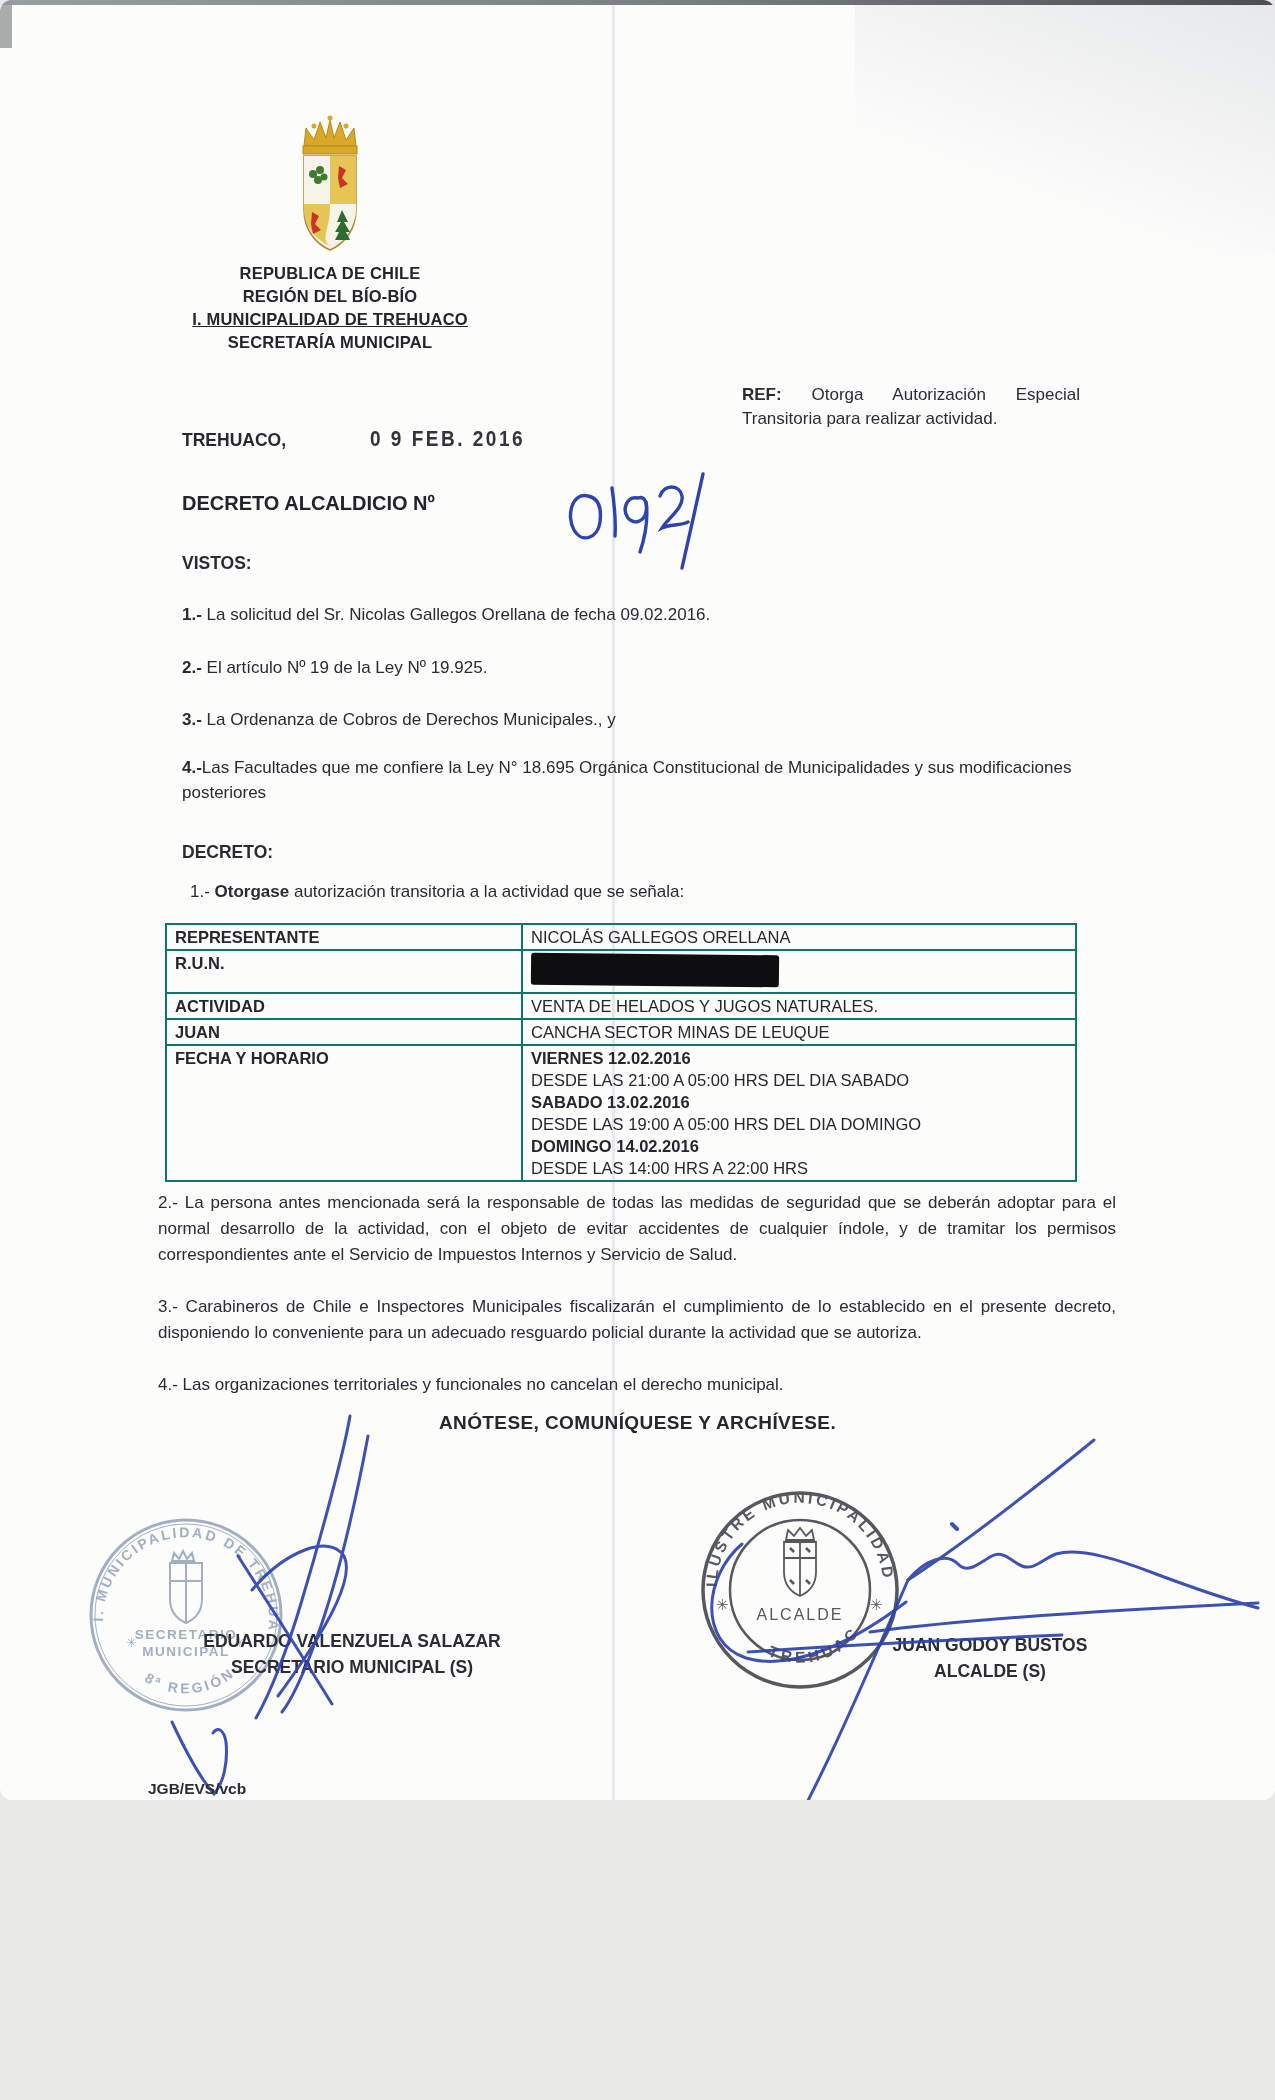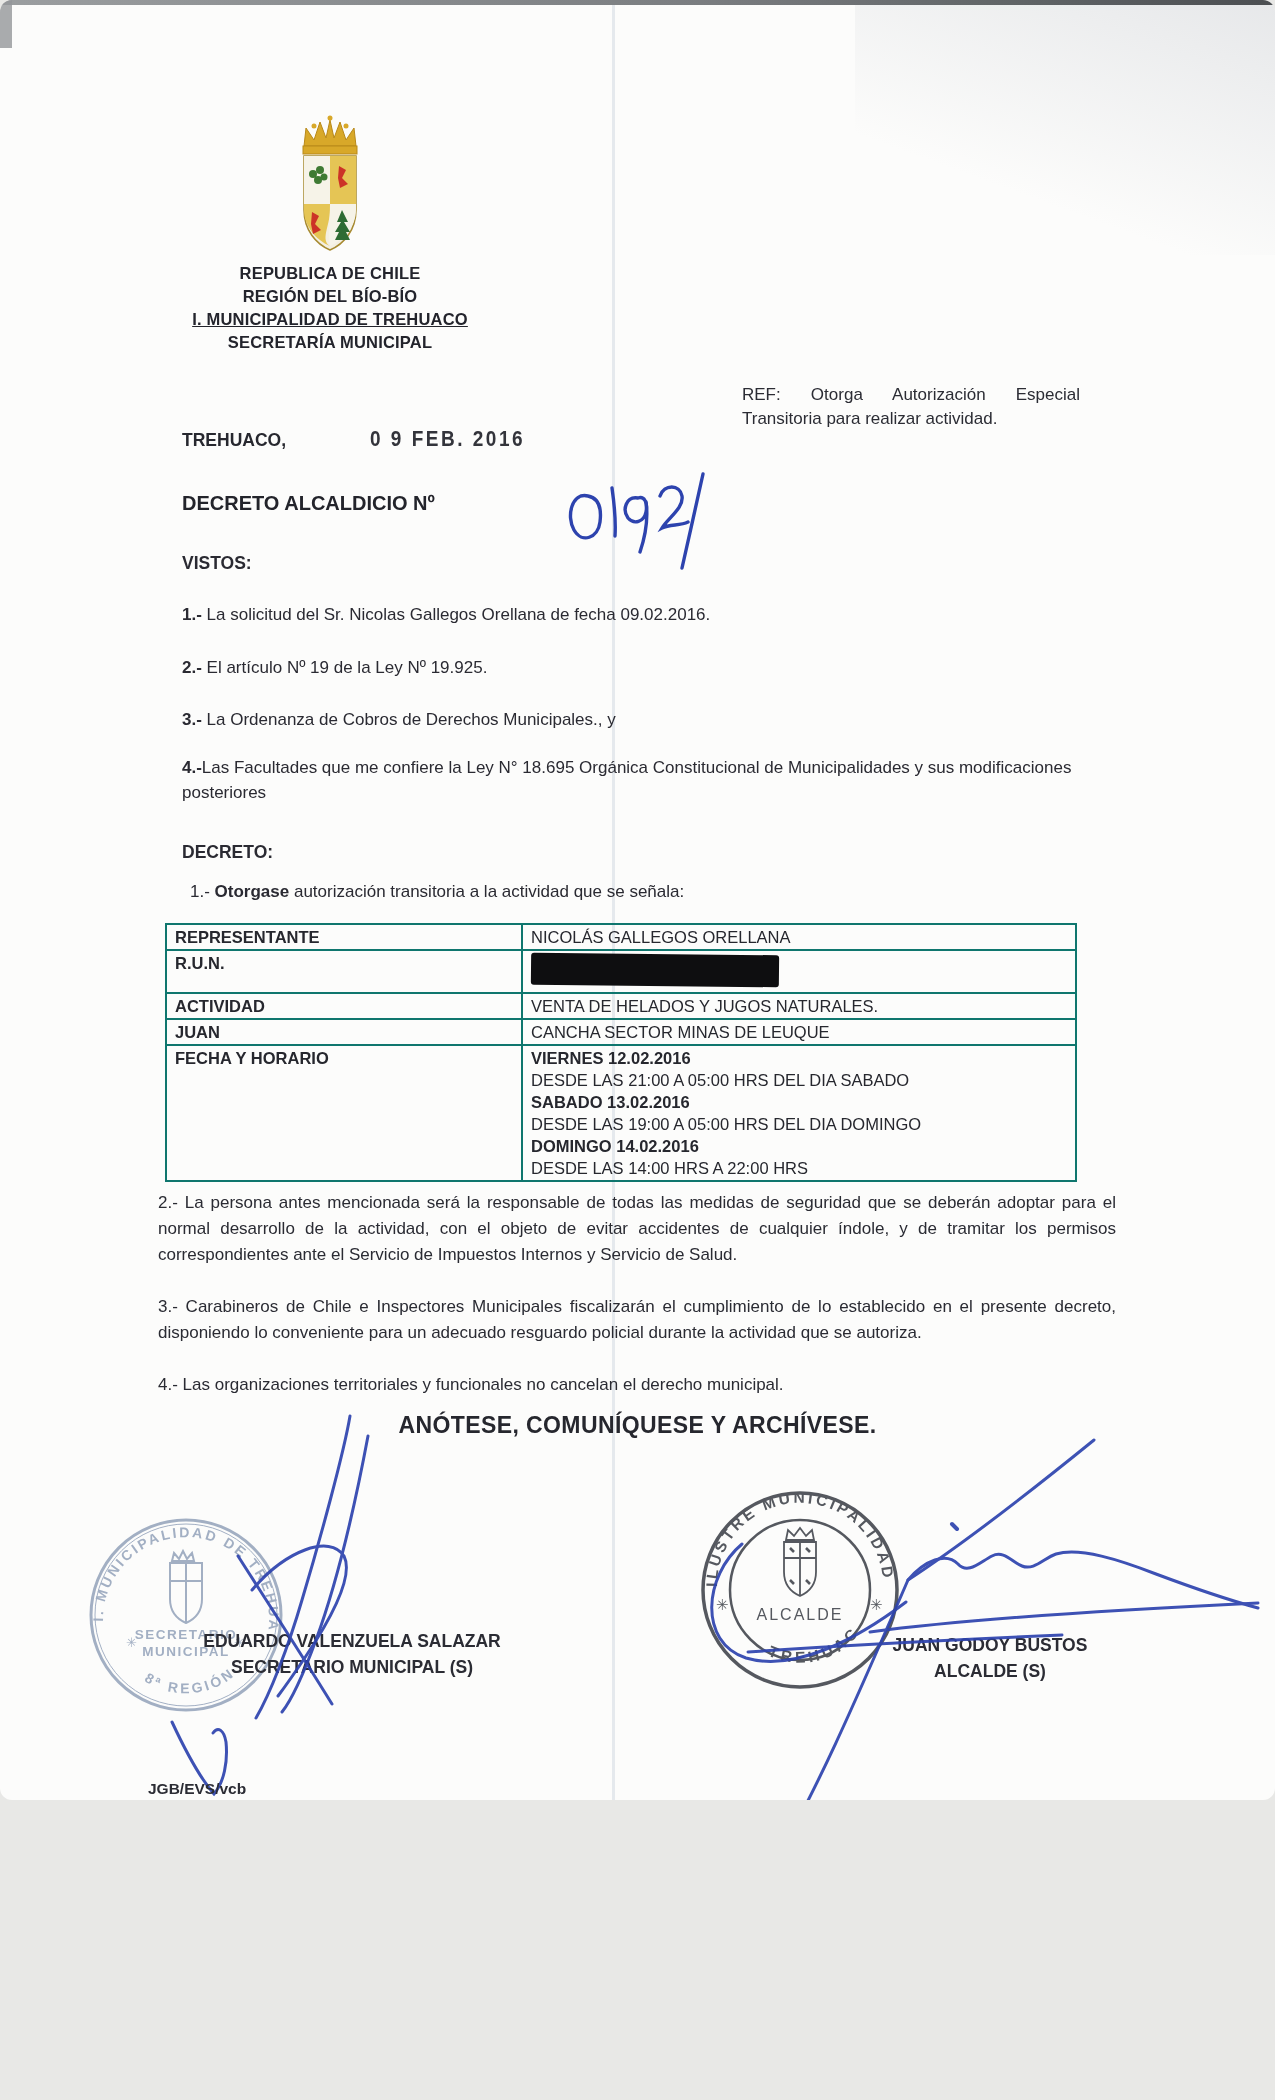--- a/index.html
+++ b/index.html
@@ -19,21 +19,21 @@
   .scan-bottom-band{left:0;top:1952px;width:1275px;height:38px;background:#b6bdc3;
     border-top:2px solid #cdd2d6;transform:rotate(-0.25deg);}
   .scan-below{left:0;top:1990px;width:1275px;height:110px;background:#f7f7f6;}
 
   
   .letterhead{left:130px;top:112px;width:400px;text-align:center;}
   .letterhead .lh-line{font-weight:bold;font-size:16.5px;line-height:23px;color:#23242c;letter-spacing:.2px;}
   .letterhead .underlined{text-decoration:underline;}
 
   .ref-block{left:742px;top:383px;width:338px;font-size:17px;line-height:23.5px;text-align:justify;color:#2b2c34;}
-  .ref-label{font-weight:normal;margin-top:20px;}
+  .ref-label{font-weight:bold;margin-top:20px;}
 
   .place-date{left:182px;top:430px;width:500px;}
   .city{font-weight:bold;font-size:17.5px;color:#27282f;}
   .date-stamp{position:absolute;left:188px;top:-2px;font-weight:bold;font-size:19px;
     letter-spacing:2.5px;color:#33343b;transform:scaleY(1.12);white-space:nowrap;}
 
   .decree-title{left:182px;top:492px;width:700px;font-weight:bold;font-size:20px;color:#23242b;}
   .decree-number-svg{position:absolute;left:378px;top:-34px;}
 
   .vistos-heading{left:182px;top:553px;font-weight:bold;font-size:17.5px;}
@@ -51,21 +51,21 @@
   .decree-table td.lbl{width:338px;font-weight:bold;}
   .redaction-bar{display:inline-block;width:248px;height:32px;background:#0e0e10;
     border-radius:3px;transform:rotate(.6deg);margin-top:2px;}
   .fecha-line{display:block;}
   .fecha-bold{font-weight:bold;}
 
   .body-par{left:158px;width:958px;font-size:17px;line-height:26px;text-align:justify;color:#2a2b33;}
   .p2{top:1190px;} .p3{top:1294px;} .p4{top:1372px;}
 
   .closing{left:160px;top:1412px;width:955px;text-align:center;font-weight:bold;
-    font-size:23px;letter-spacing:.4px;color:#26272e;}
+    font-size:19px;letter-spacing:.4px;color:#26272e;}
 
   .sig-name-block{width:420px;text-align:center;font-weight:bold;color:#2b2c34;}
   .sig-left{left:142px;top:1628px;}
   .sig-right{left:780px;top:1632px;}
   .sig-name{font-size:17.5px;line-height:26px;}
   .sig-title{font-size:17.5px;line-height:26px;}
 
   .stamp-svg{position:absolute;}
   .stamp-left{left:86px;top:1515px;}
   .stamp-right{left:698px;top:1488px;}

